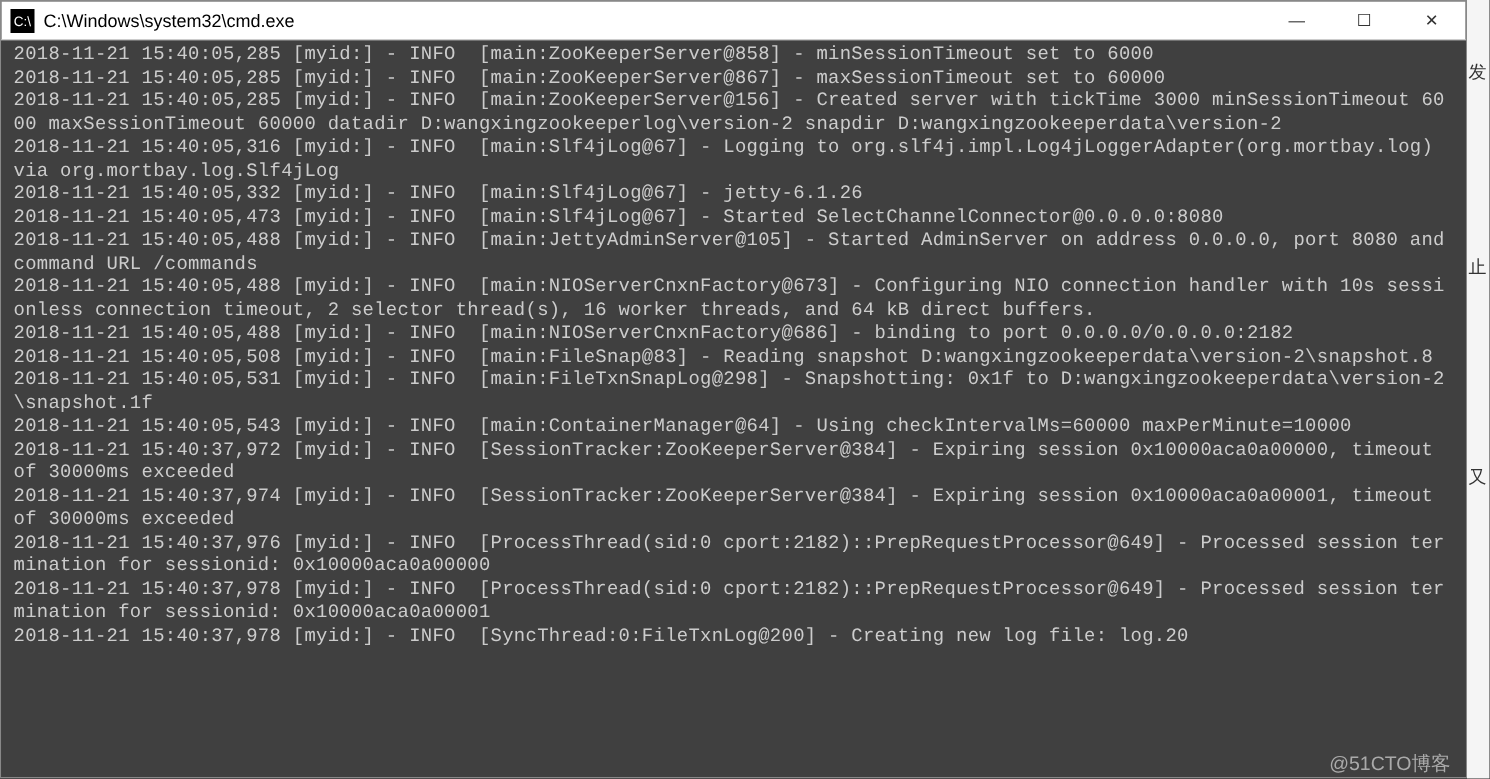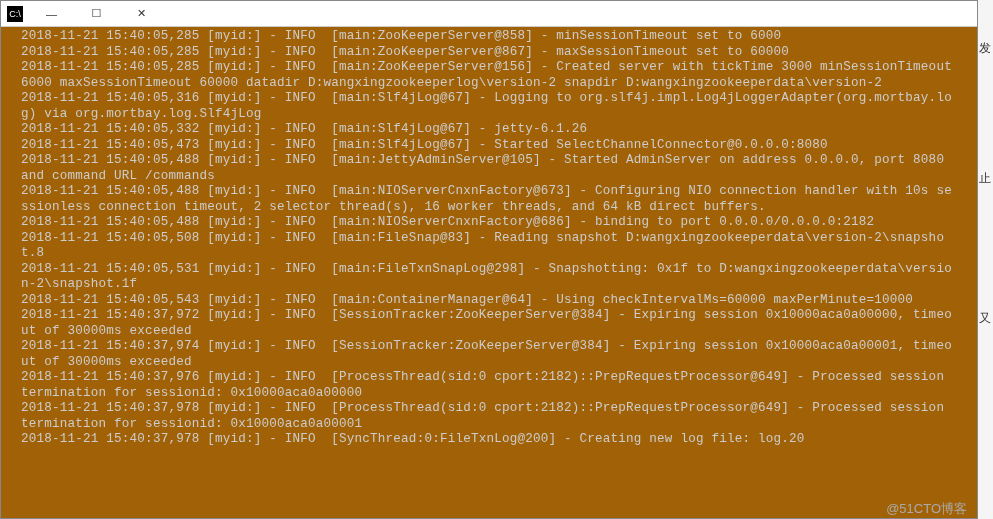--- a/index.html
+++ b/index.html
@@ -54,23 +54,23 @@
       height: 100%;
       display: flex;
       align-items: center;
       justify-content: center;
       font-family: sans-serif;
       font-size: 11px;
       color: #333;
       cursor: pointer;
     }
     .terminal {
-      background: #a16207;
+      background: #404040;
       color: #ccc;
-      padding: 2px 20px;
+      padding: 2px 8px;
       line-height: 15.5px;
       letter-spacing: 0.2px;
       white-space: pre-wrap;
       word-break: break-all;
       height: calc(100% - 26px);
       overflow: hidden;
     }
     .log-line { display: block; }
     .watermark {
       position: absolute;
@@ -95,20 +95,21 @@
       font-size: 12px;
       font-family: sans-serif;
     }
   </style>
 </head>
 <body>
 
 <div class="window">
   <div class="title-bar">
     <div class="title-icon">C:\</div>
+    <div class="title-text">C:\Windows\system32\cmd.exe</div>
     <div class="window-controls">
       <div class="win-btn">—</div>
       <div class="win-btn">☐</div>
       <div class="win-btn close">✕</div>
     </div>
   </div>
   <div class="terminal" id="terminal"><span class="log-line">2018-11-21 15:40:05,285 [myid:] - INFO  [main:ZooKeeperServer@858] - minSessionTimeout set to 6000</span><span class="log-line">2018-11-21 15:40:05,285 [myid:] - INFO  [main:ZooKeeperServer@867] - maxSessionTimeout set to 60000</span><span class="log-line">2018-11-21 15:40:05,285 [myid:] - INFO  [main:ZooKeeperServer@156] - Created server with tickTime 3000 minSessionTimeout 6000 maxSessionTimeout 60000 datadir D:wangxingzookeeperlog\version-2 snapdir D:wangxingzookeeperdata\version-2</span><span class="log-line">2018-11-21 15:40:05,316 [myid:] - INFO  [main:Slf4jLog@67] - Logging to org.slf4j.impl.Log4jLoggerAdapter(org.mortbay.log) via org.mortbay.log.Slf4jLog</span><span class="log-line">2018-11-21 15:40:05,332 [myid:] - INFO  [main:Slf4jLog@67] - jetty-6.1.26</span><span class="log-line">2018-11-21 15:40:05,473 [myid:] - INFO  [main:Slf4jLog@67] - Started SelectChannelConnector@0.0.0.0:8080</span><span class="log-line">2018-11-21 15:40:05,488 [myid:] - INFO  [main:JettyAdminServer@105] - Started AdminServer on address 0.0.0.0, port 8080 and command URL /commands</span><span class="log-line">2018-11-21 15:40:05,488 [myid:] - INFO  [main:NIOServerCnxnFactory@673] - Configuring NIO connection handler with 10s sessionless connection timeout, 2 selector thread(s), 16 worker threads, and 64 kB direct buffers.</span><span class="log-line">2018-11-21 15:40:05,488 [myid:] - INFO  [main:NIOServerCnxnFactory@686] - binding to port 0.0.0.0/0.0.0.0:2182</span><span class="log-line">2018-11-21 15:40:05,508 [myid:] - INFO  [main:FileSnap@83] - Reading snapshot D:wangxingzookeeperdata\version-2\snapshot.8</span><span class="log-line">2018-11-21 15:40:05,531 [myid:] - INFO  [main:FileTxnSnapLog@298] - Snapshotting: 0x1f to D:wangxingzookeeperdata\version-2\snapshot.1f</span><span class="log-line">2018-11-21 15:40:05,543 [myid:] - INFO  [main:ContainerManager@64] - Using checkIntervalMs=60000 maxPerMinute=10000</span><span class="log-line">2018-11-21 15:40:37,972 [myid:] - INFO  [SessionTracker:ZooKeeperServer@384] - Expiring session 0x10000aca0a00000, timeout of 30000ms exceeded</span><span class="log-line">2018-11-21 15:40:37,974 [myid:] - INFO  [SessionTracker:ZooKeeperServer@384] - Expiring session 0x10000aca0a00001, timeout of 30000ms exceeded</span><span class="log-line">2018-11-21 15:40:37,976 [myid:] - INFO  [ProcessThread(sid:0 cport:2182)::PrepRequestProcessor@649] - Processed session termination for sessionid: 0x10000aca0a00000</span><span class="log-line">2018-11-21 15:40:37,978 [myid:] - INFO  [ProcessThread(sid:0 cport:2182)::PrepRequestProcessor@649] - Processed session termination for sessionid: 0x10000aca0a00001</span><span class="log-line">2018-11-21 15:40:37,978 [myid:] - INFO  [SyncThread:0:FileTxnLog@200] - Creating new log file: log.20</span></div>
   <div class="watermark">@51CTO博客</div>
 </div>
 

